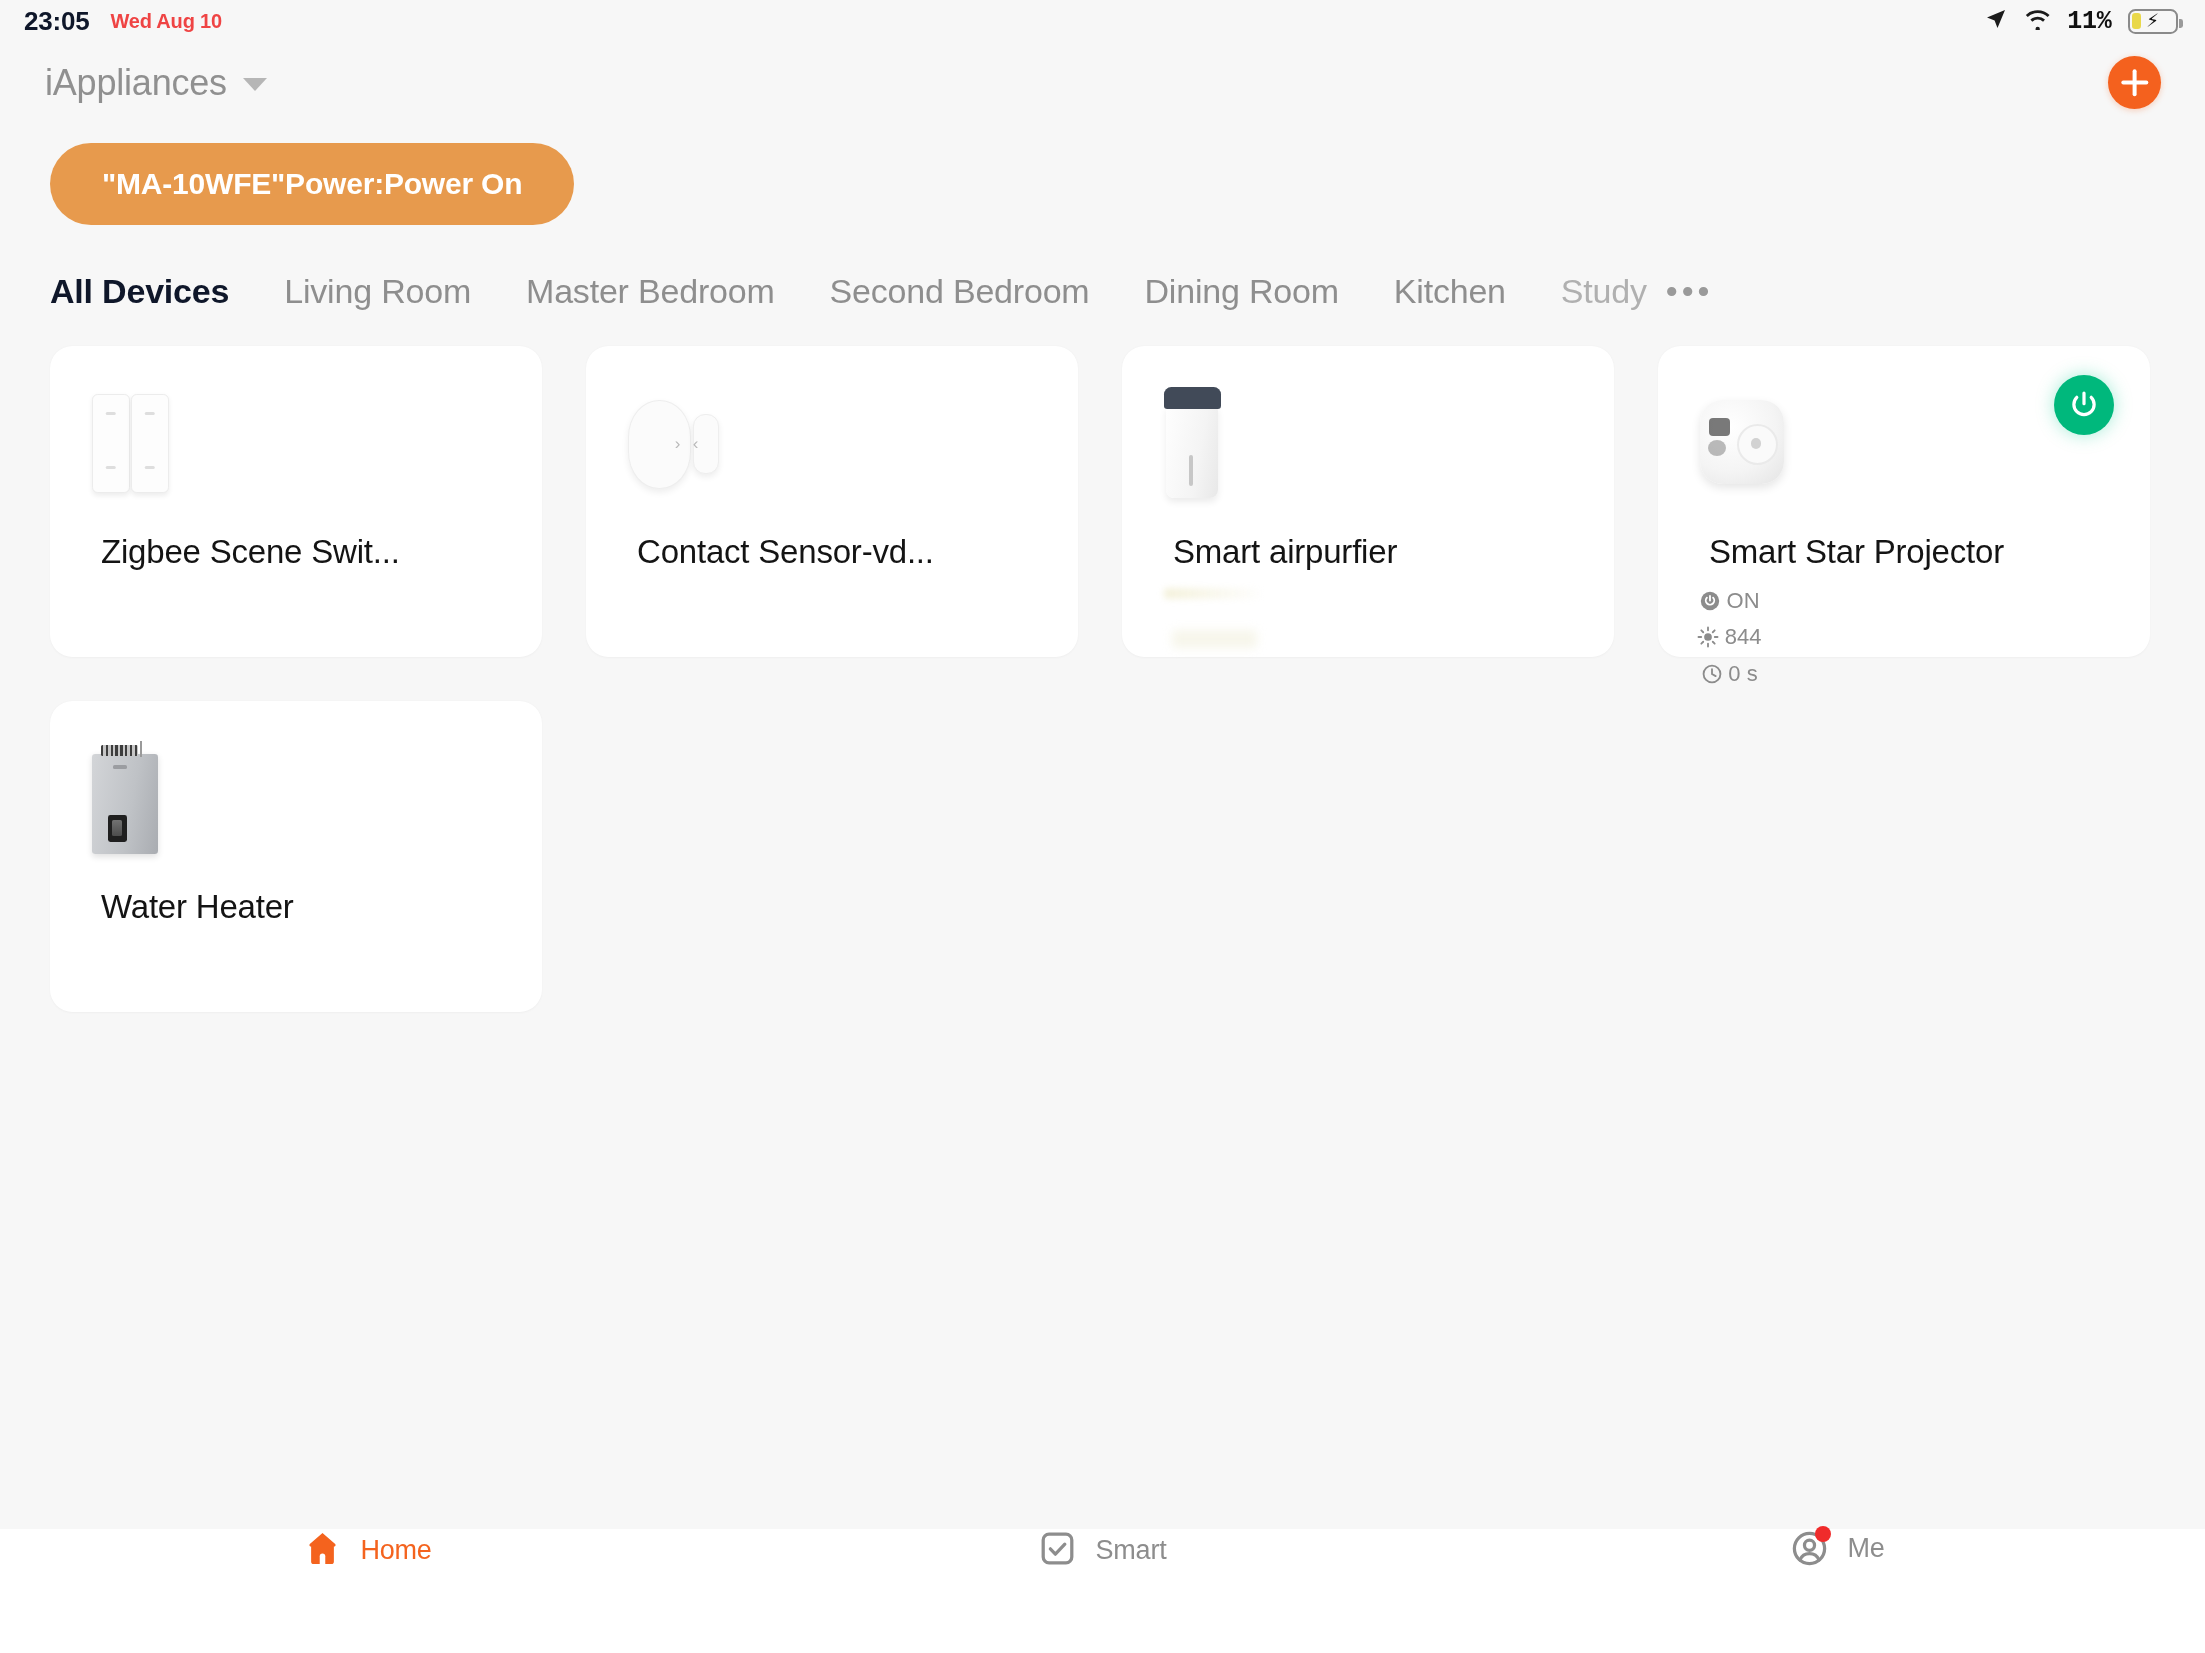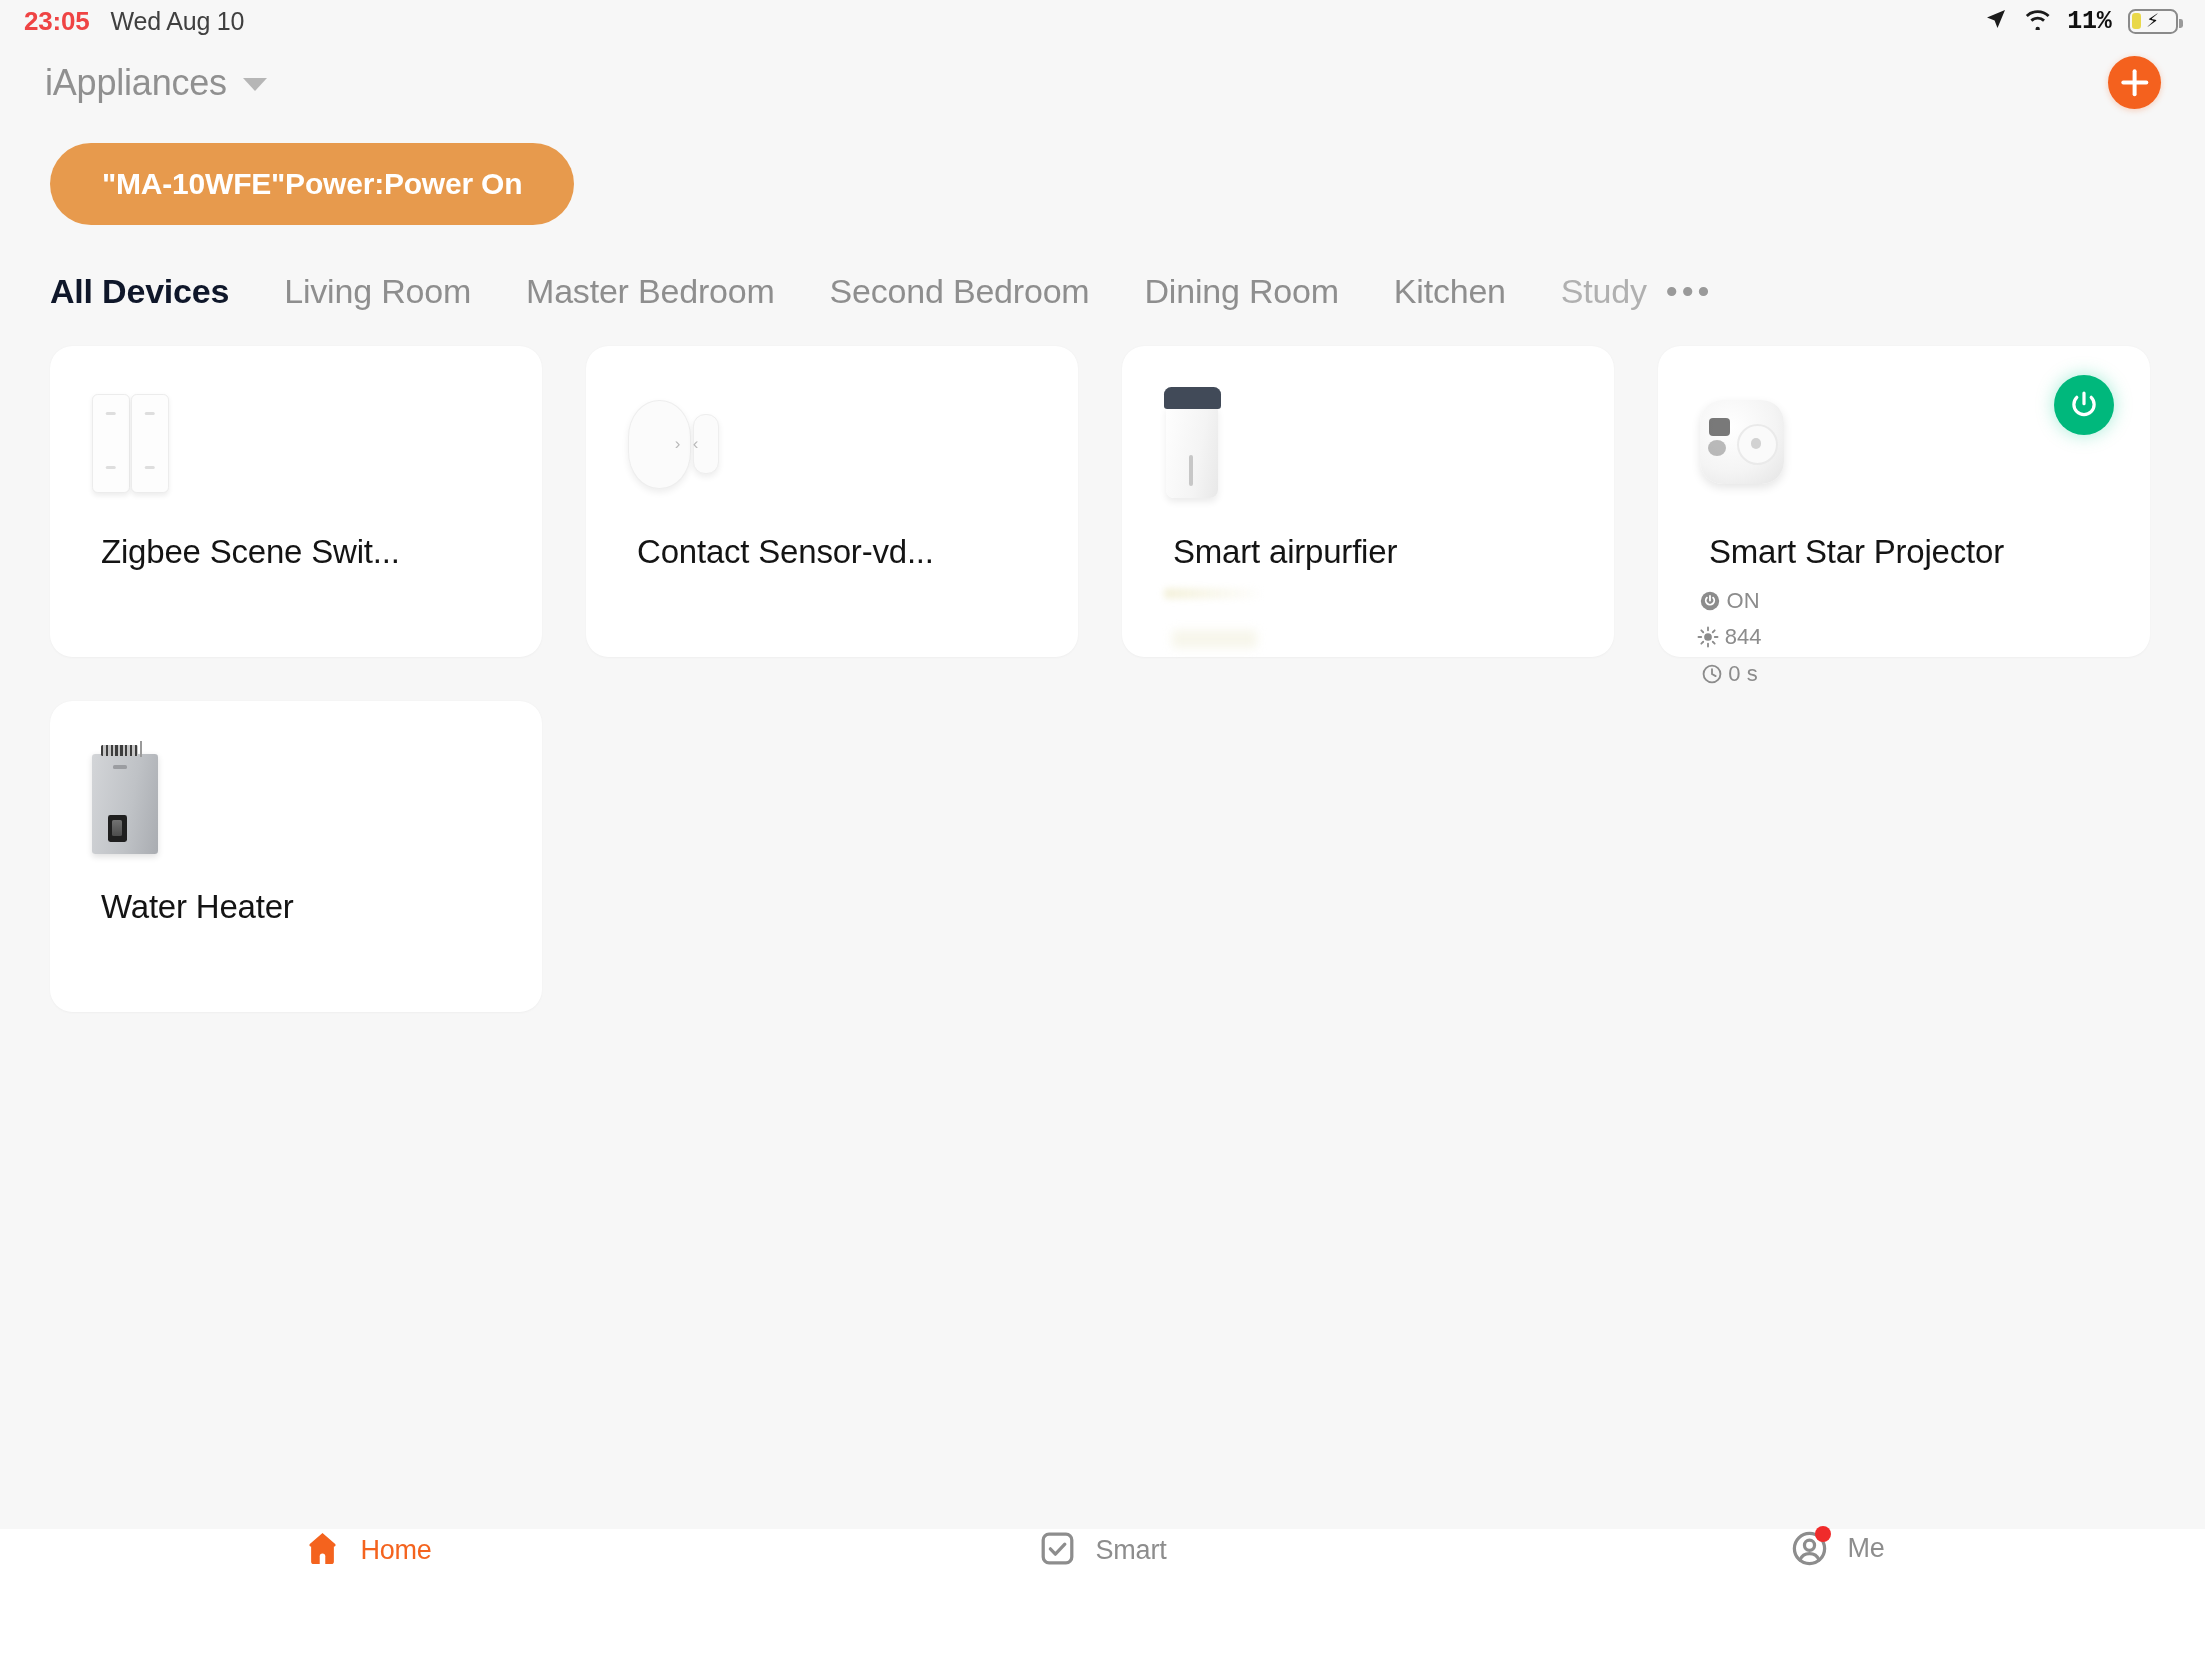--- a/index.html
+++ b/index.html
@@ -15,22 +15,22 @@
 
   
   .statusbar{
     height:42px;flex:0 0 42px;
     display:flex;align-items:center;
     padding:0 27.4px 0 24px;
     background:#f7f7f7;
     box-sizing:border-box;
   }
   .sb-left{display:flex;align-items:center;gap:21px;}
-  .sb-time{font-size:26px;font-weight:700;color:#ef4444;letter-spacing:-0.2px;}
-  .sb-date{font-size:25px;font-weight:400;color:#404040;letter-spacing:-0.2px;}
+  .sb-time{font-size:26px;font-weight:700;color:#0f172a;letter-spacing:-0.2px;}
+  .sb-date{font-size:20px;font-weight:700;color:#ef4444;letter-spacing:-0.2px;}
   .sb-right{margin-left:auto;display:flex;align-items:center;gap:16px;font-family:Liberation Mono, monospace;}
   .sb-pct{font-size:25px;font-weight:600;color:#111;letter-spacing:-0.2px;}
   .batt{
     width:50px;height:25px;border:2.4px solid #8a8a8a;border-radius:7.3px;
     position:relative;box-sizing:border-box;display:flex;align-items:center;
     padding:2.4px;
   }
   .batt:after{
     content:"";position:absolute;right:-7.3px;top:8px;width:4px;height:9px;
     background:#9a9a9a;border-radius:0 2.4px 2.4px 0;

